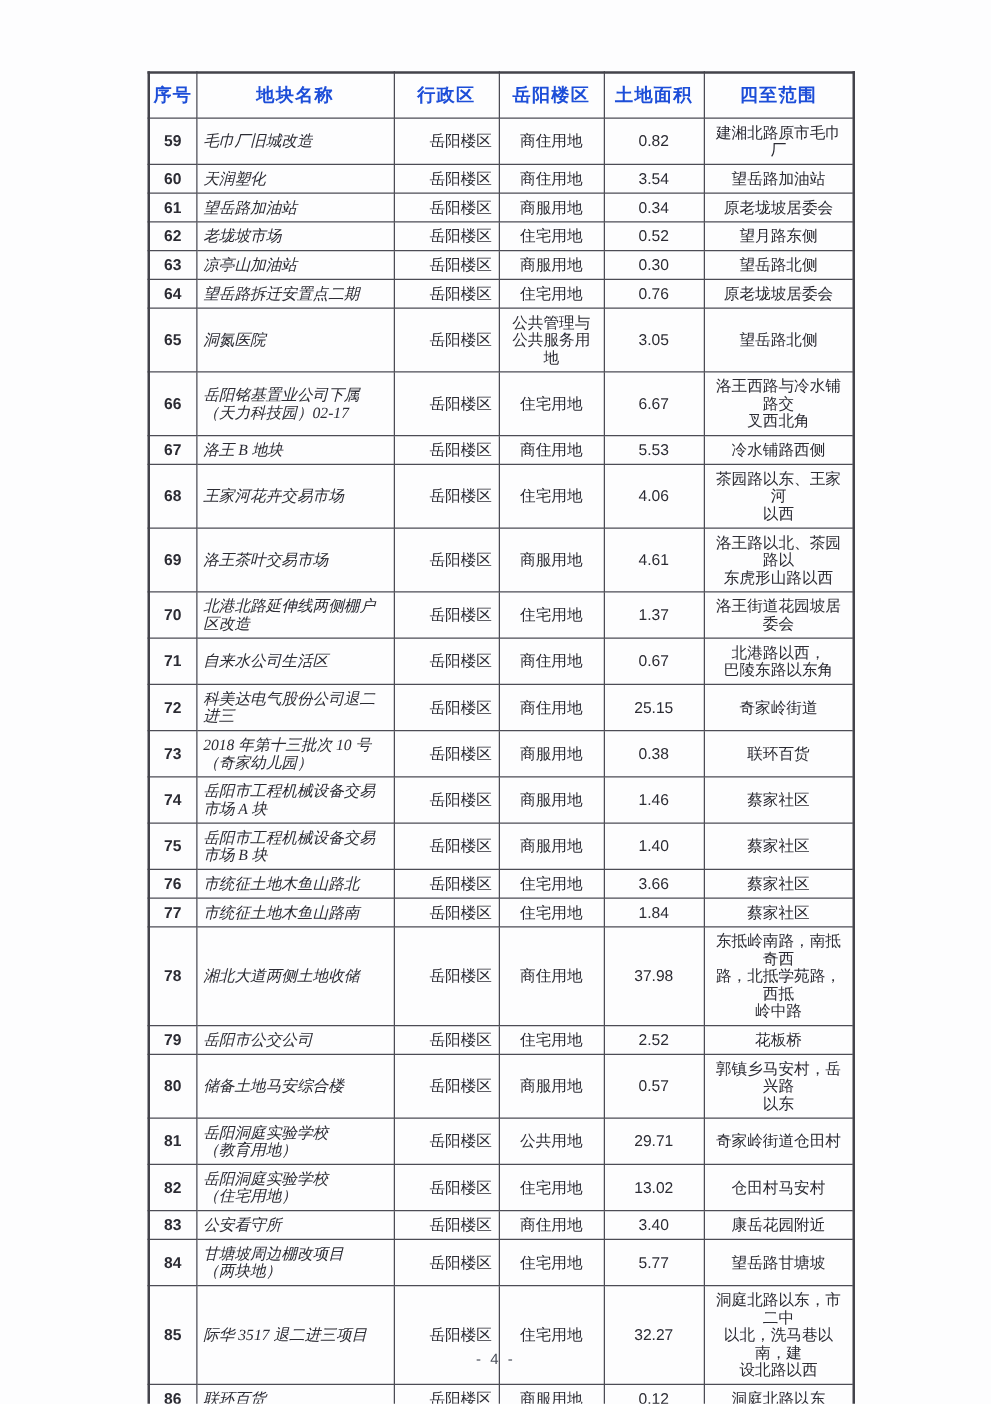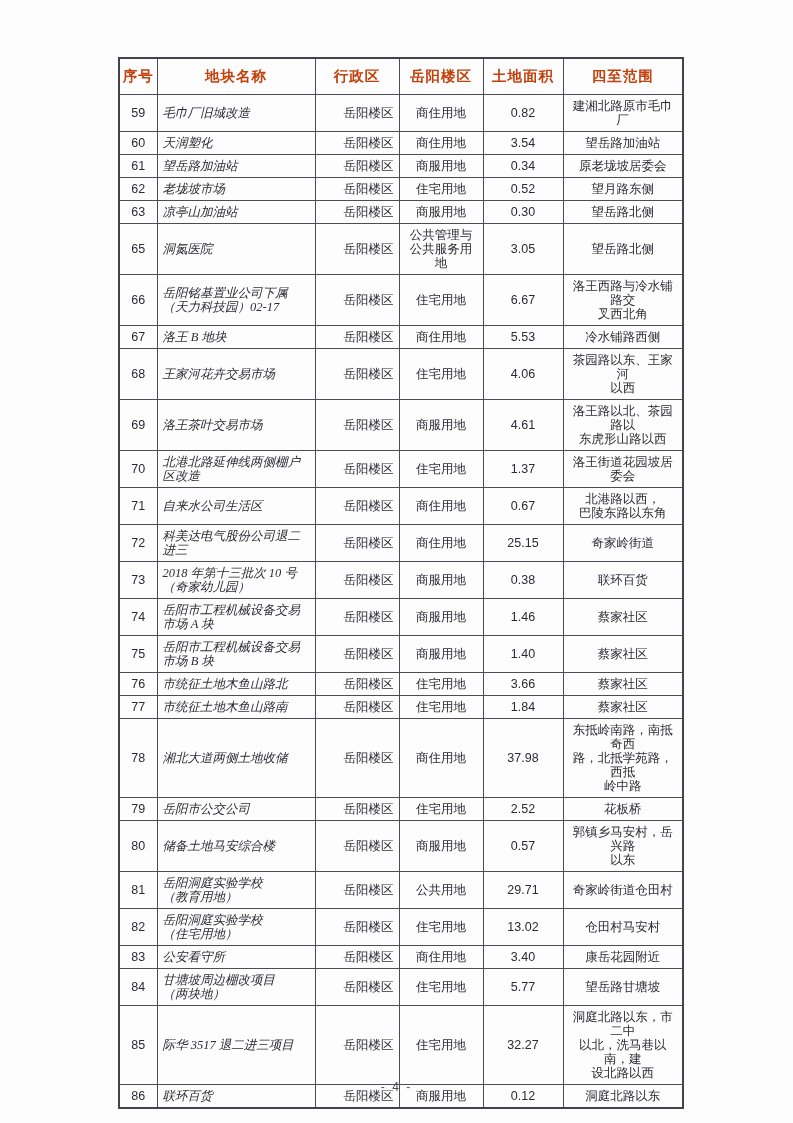--- a/index.html
+++ b/index.html
@@ -25,34 +25,35 @@
   .land-table th, .land-table td {
     border: 1px solid #4c4c55;
     vertical-align: middle;
     overflow: hidden;
   }
   .land-table th {
     font-family: "Liberation Sans", "DejaVu Sans", sans-serif;
     font-weight: bold;
     font-size: 14.5px;
     letter-spacing: 1px;
-    color: #c2410c;
+    color: #1d4ed8;
     padding: 8px 2px;
     text-align: center;
     background: #fdfdfe;
   }
   .land-table td {
     font-size: 12.5px;
     line-height: 14px;
     padding: 4px 5px;
   }
   .c-no {
     text-align: center;
     font-family: "Liberation Sans", "DejaVu Sans", sans-serif;
     font-size: 13px;
+    font-weight: bold;
   }
   .c-name {
     text-align: left;
     white-space: pre-line;
     font-style: italic;
   }
   .c-district {
     text-align: right;
   }
   .c-use {
@@ -148,20 +149,28 @@
 
   <tr>
     <td class="c-no">63</td>
     <td class="c-name">凉亭山加油站</td>
     <td class="c-district">岳阳楼区</td>
     <td class="c-use">商服用地</td>
     <td class="c-area">0.30</td>
     <td class="c-boundary">望岳路北侧</td>
   </tr>
 
+  <tr>
+    <td class="c-no">64</td>
+    <td class="c-name">望岳路拆迁安置点二期</td>
+    <td class="c-district">岳阳楼区</td>
+    <td class="c-use">住宅用地</td>
+    <td class="c-area">0.76</td>
+    <td class="c-boundary">原老垅坡居委会</td>
+  </tr>
 
   <tr>
     <td class="c-no">65</td>
     <td class="c-name">洞氮医院</td>
     <td class="c-district">岳阳楼区</td>
     <td class="c-use">公共管理与
 公共服务用地</td>
     <td class="c-area">3.05</td>
     <td class="c-boundary">望岳路北侧</td>
   </tr>

